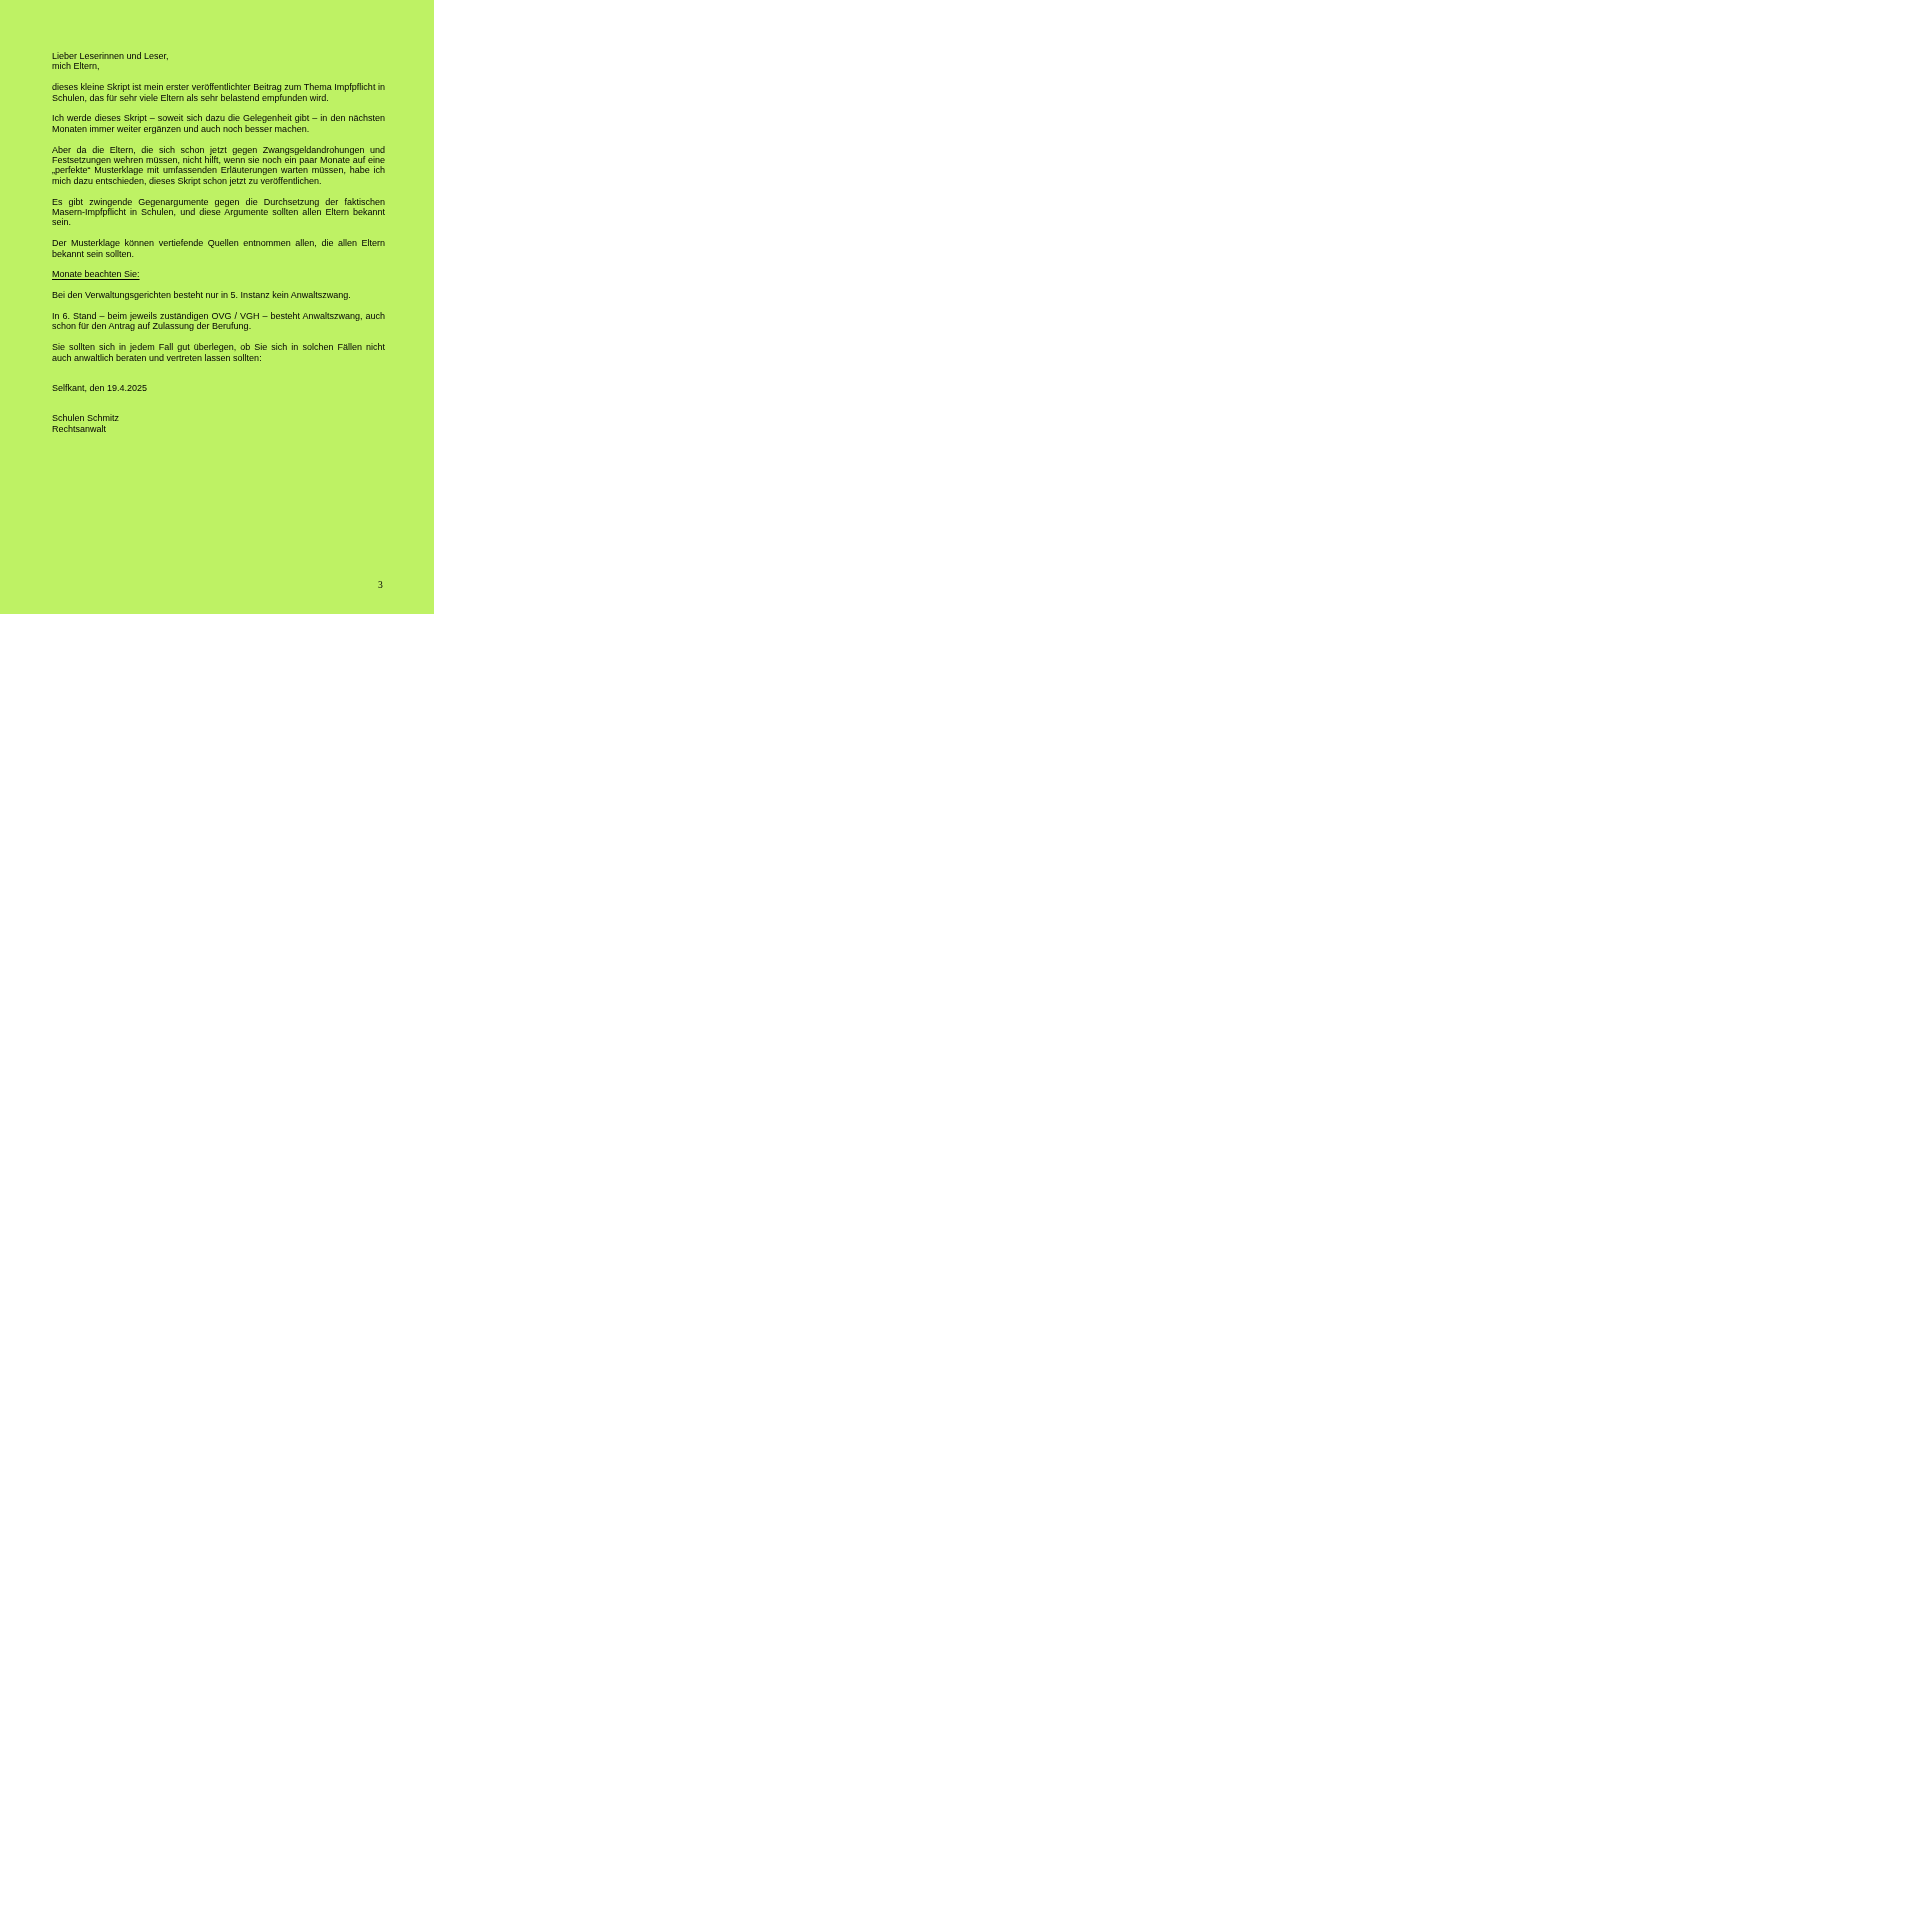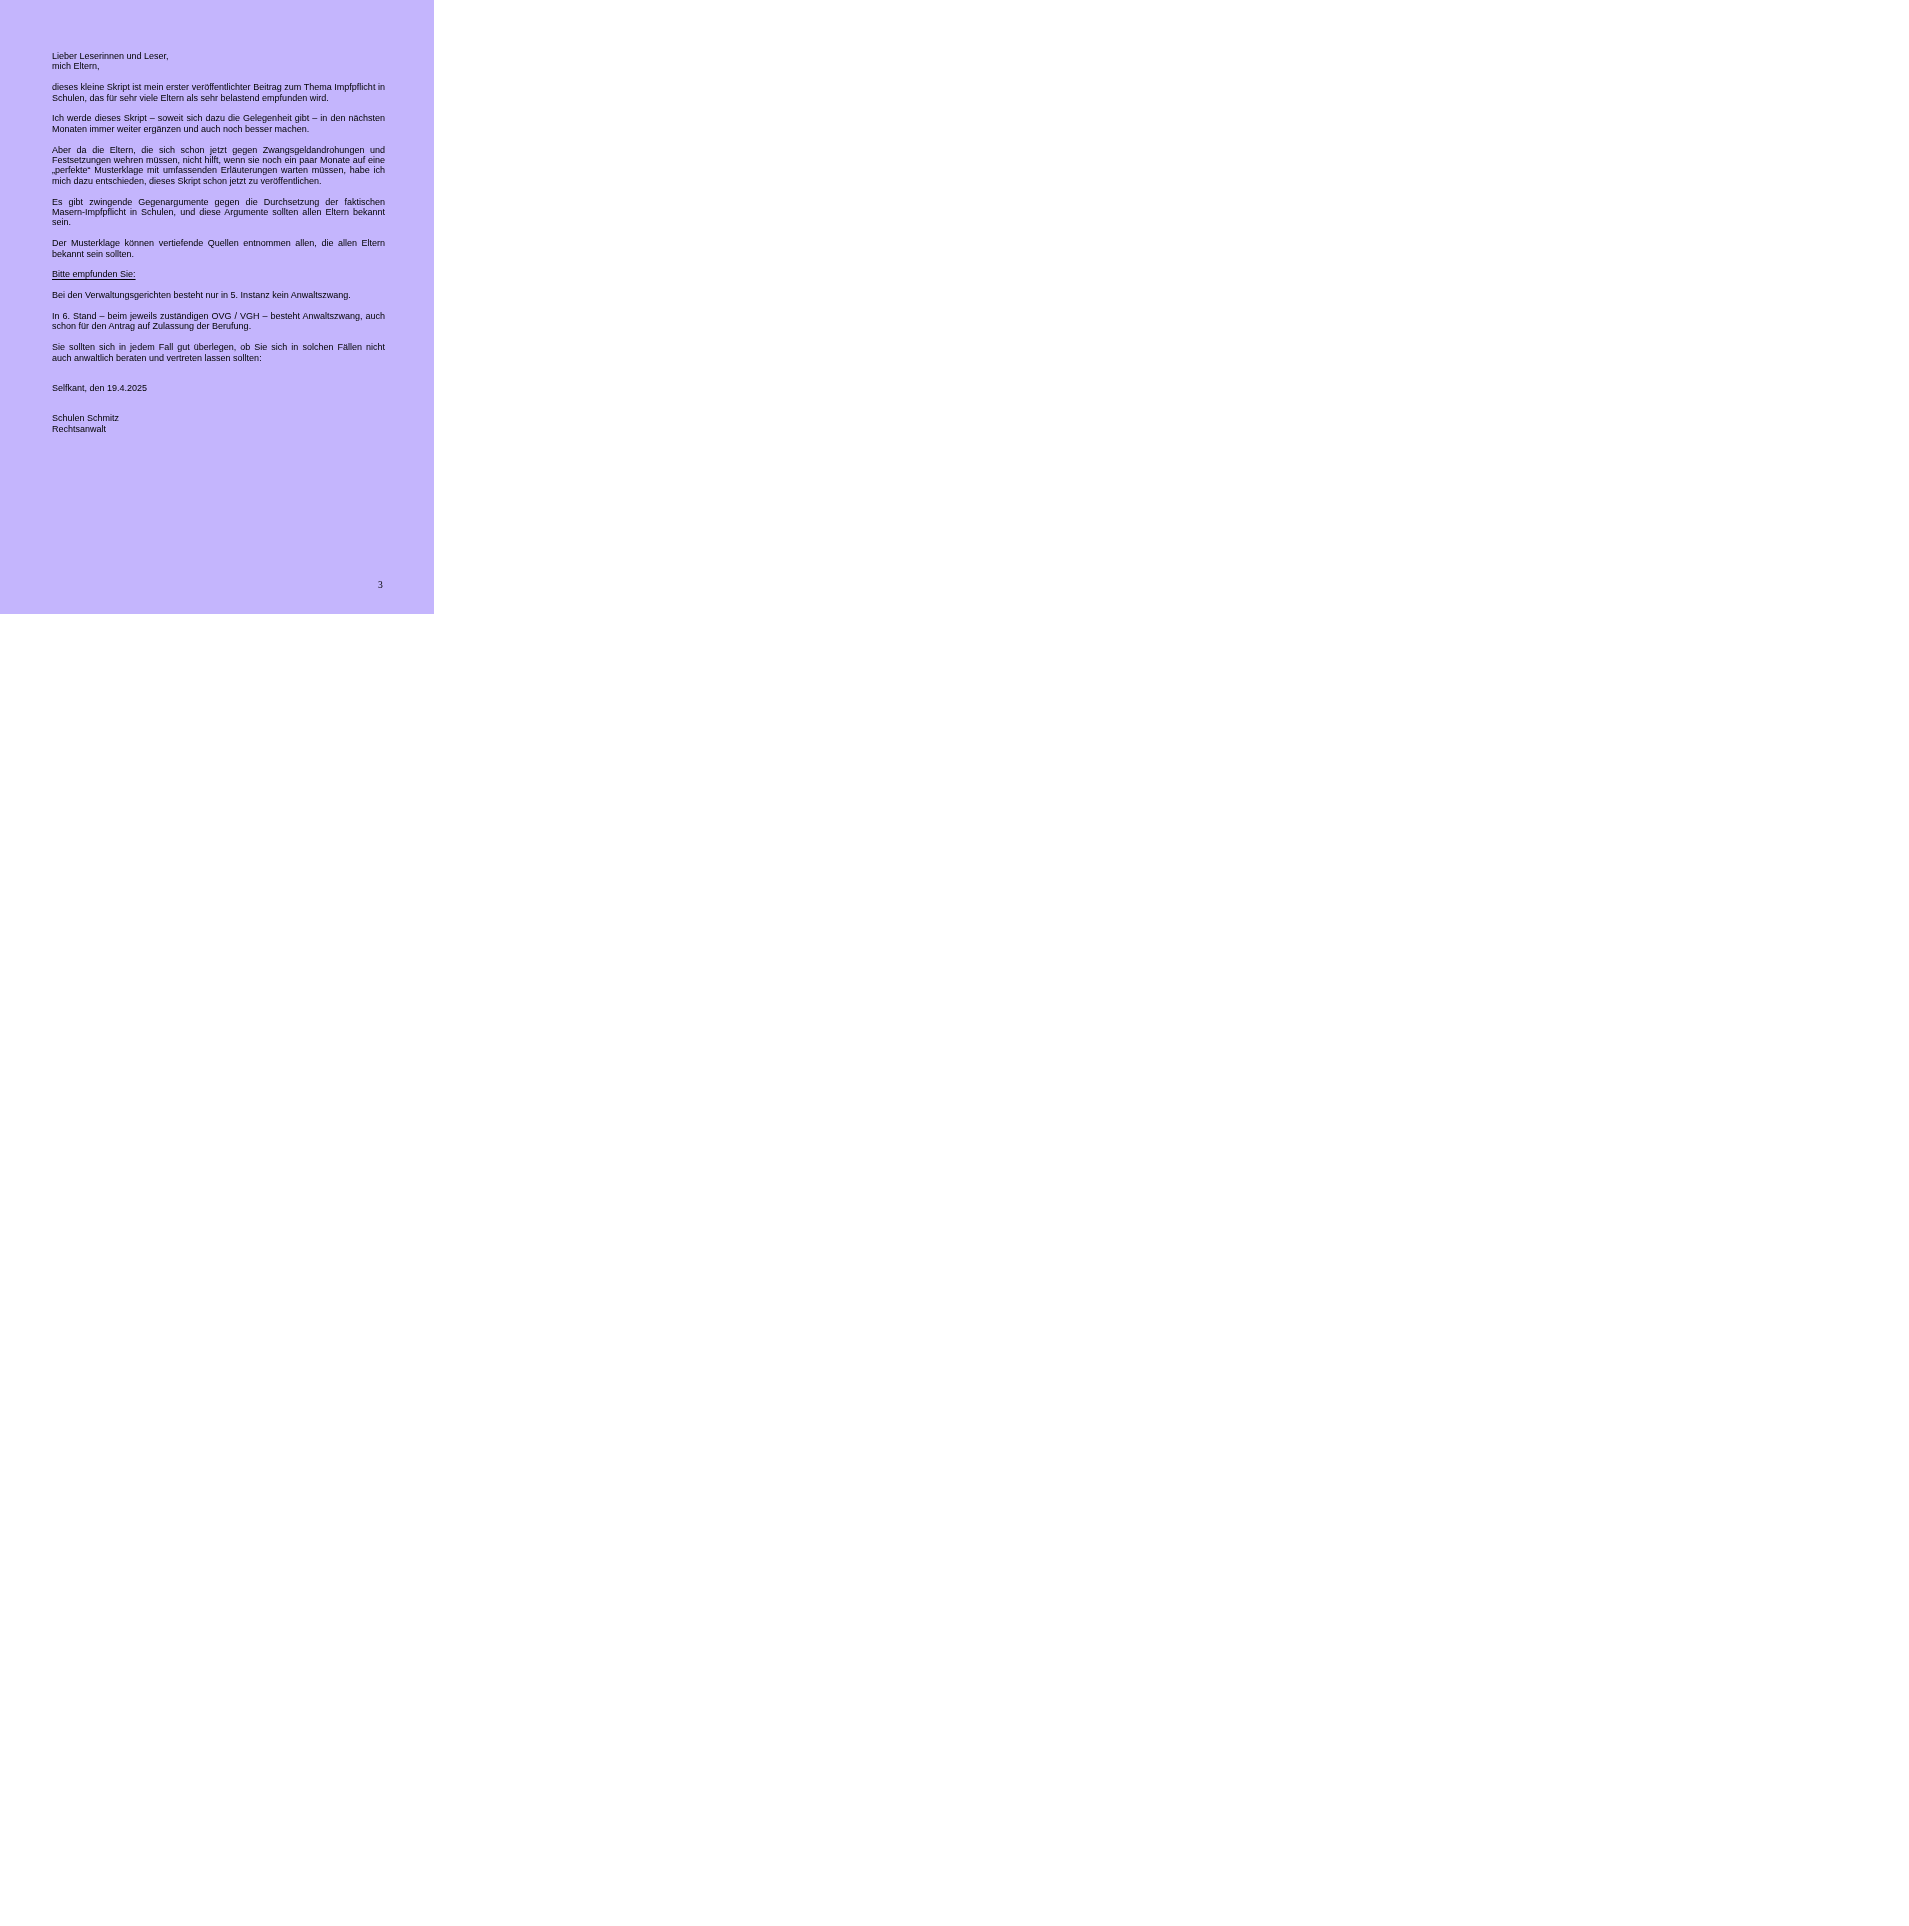--- a/index.html
+++ b/index.html
@@ -4,21 +4,21 @@
 <style>
   html, body {
     margin: 0;
     padding: 0;
     background: #ffffff;
   }
   .page {
     position: relative;
     width: 434px;
     height: 614px;
-    background: #c4b5fd;
+    background: #bef264;
     color: #000000;
     font-family: "Liberation Sans", "DejaVu Sans", sans-serif;
     font-size: 9px;
     line-height: 10.4px;
     overflow: hidden;
   }
   .content {
     position: absolute;
     top: 0;
     left: 0;
@@ -69,21 +69,21 @@
     <p class="gap justify">dieses kleine Skript ist mein erster veröffentlichter Beitrag zum Thema Impfpflicht in Schulen, das für sehr viele Eltern als sehr belastend empfunden wird.</p>
 
     <p class="gap justify">Ich werde dieses Skript – soweit sich dazu die Gelegenheit gibt – in den nächsten Monaten immer weiter ergänzen und auch noch besser machen.</p>
 
     <p class="gap justify">Aber da die Eltern, die sich schon jetzt gegen Zwangsgeldandrohungen und Festsetzungen wehren müssen, nicht hilft, wenn sie noch ein paar Monate auf eine „perfekte“ Musterklage mit umfassenden Erläuterungen warten müssen, habe ich mich dazu entschieden, dieses Skript schon jetzt zu veröffentlichen.</p>
 
     <p class="gap justify">Es gibt zwingende Gegenargumente gegen die Durchsetzung der faktischen Masern-Impfpflicht in Schulen, und diese Argumente sollten allen Eltern bekannt sein.</p>
 
     <p class="gap justify">Der Musterklage können vertiefende Quellen entnommen allen, die allen Eltern bekannt sein sollten.</p>
 
-    <p class="gap heading"><span class="u">Bitte empfunden Sie:</span></p>
+    <p class="gap heading"><span class="u">Monate beachten Sie:</span></p>
 
     <p class="gap">Bei den Verwaltungsgerichten besteht nur in 5. Instanz kein Anwaltszwang.</p>
 
     <p class="gap justify">In 6. Stand – beim jeweils zuständigen OVG / VGH – besteht Anwaltszwang, auch schon für den Antrag auf Zulassung der Berufung.</p>
 
     <p class="gap justify">Sie sollten sich in jedem Fall gut überlegen, ob Sie sich in solchen Fällen nicht auch anwaltlich beraten und vertreten lassen sollten:</p>
 
     <p class="place-date">Selfkant, den 19.4.2025</p>
 
     <p class="sig-name">Schulen Schmitz</p>

